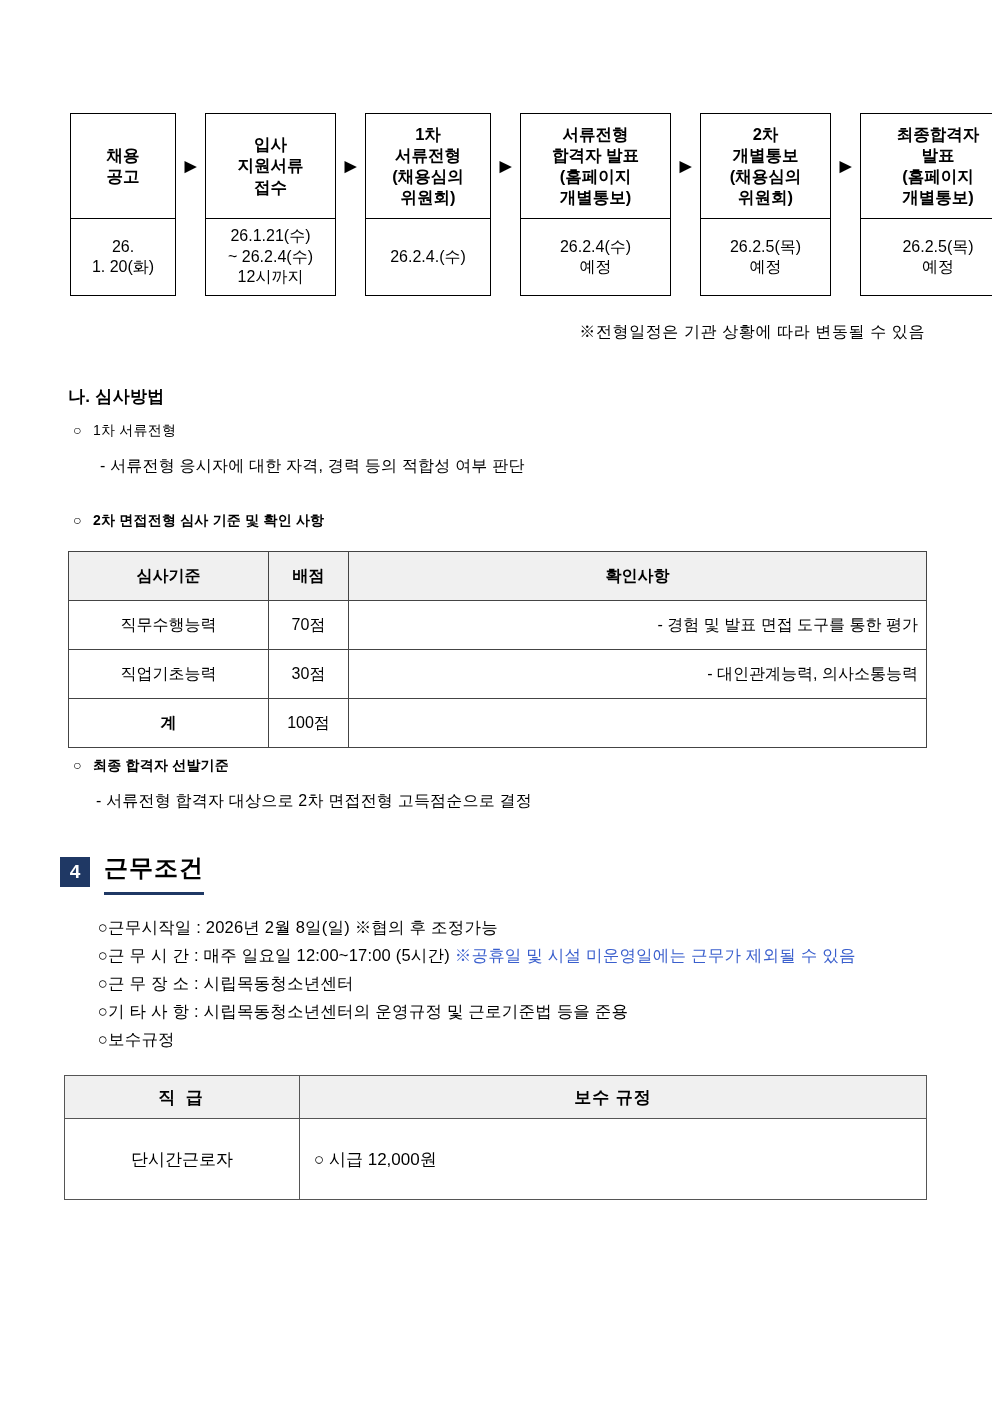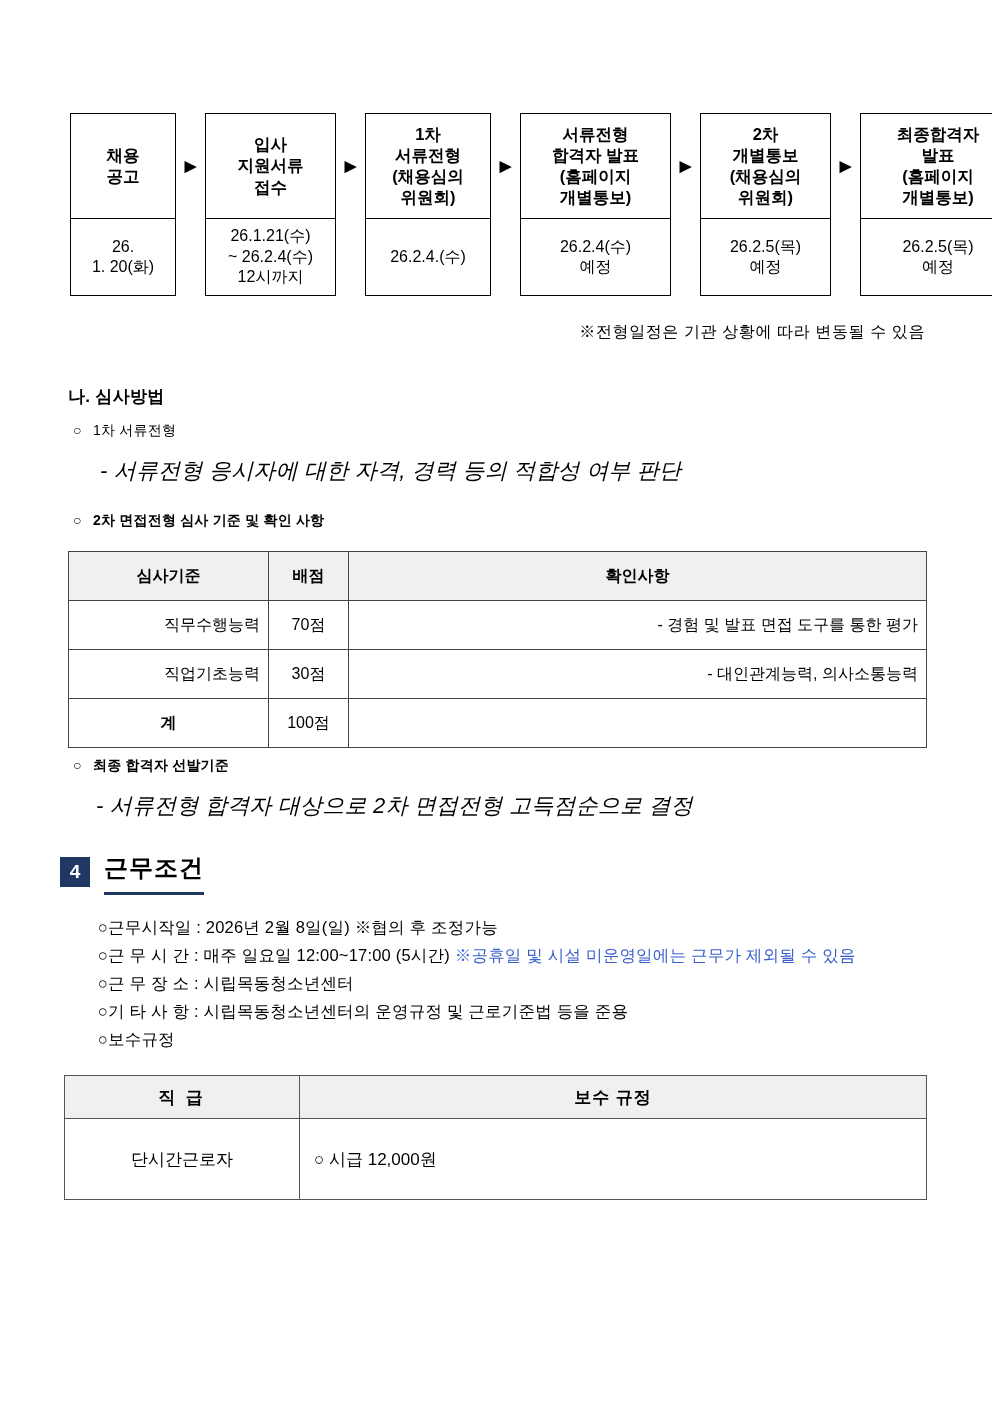--- a/index.html
+++ b/index.html
@@ -84,23 +84,22 @@
   }
   .bullet-line .circ {
     display: inline-block;
     width: 20px;
   }
   .bullet-line.bold {
     font-weight: bold;
   }
   .dash-line {
     position: absolute;
-    font-size: 22px;
+    font-size: 16px;
     letter-spacing: 0.2px;
-    font-style: italic;
   }
 
   .b1 { left: 73px; top: 422px; }
   .d1 { left: 100px; top: 456px; }
   .b2 { left: 73px; top: 512px; }
 
   
   .crit-wrap {
     position: absolute;
     left: 68px;
@@ -120,21 +119,21 @@
   }
   table.crit thead th {
     background: #f0f0f0;
     font-weight: bold;
     height: 36px;
     text-align: center;
   }
   table.crit tbody td {
     height: 36px;
   }
-  .c-name { text-align: right; }
+  .c-name { text-align: center; }
   .c-score { text-align: center; }
   .c-check { text-align: right; padding-left: 10px; }
   .c-total { text-align: center; font-weight: bold; }
 
   .b3 { left: 73px; top: 757px; }
   .d2 { left: 96px; top: 791px; }
 
   
   .sec-head {
     position: absolute;

